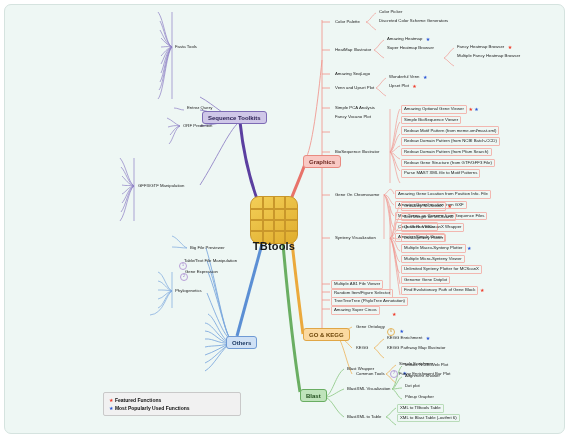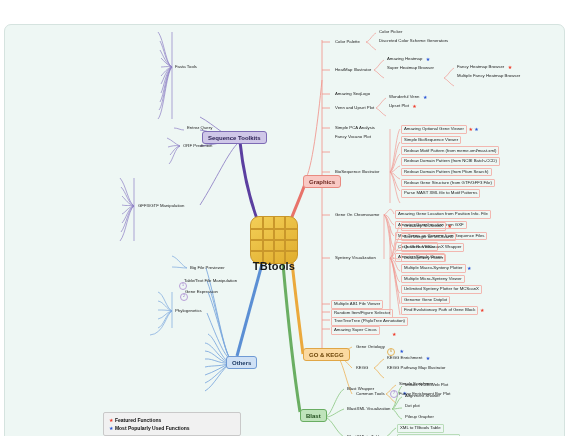--- a/index.html
+++ b/index.html
@@ -1,18 +1,18 @@
 <!DOCTYPE html>
 <html><head>
 <meta charset="utf-8">
 <style>
   html,body{margin:0;padding:0;background:#ffffff;}
   body{width:567px;height:436px;overflow:hidden;
        font-family:"Liberation Sans","DejaVu Sans",sans-serif;}
-  #canvas{position:relative;width:567px;height:348px;background:#ffffff;margin-top:20px;}
+  #canvas{position:relative;width:567px;height:348px;background:#ffffff;}
   #board{position:absolute;left:4px;top:4px;width:559px;height:428px;
          background:#eef7f4;border:1px solid #d5e3df;border-radius:7px;}
   svg.lines{position:absolute;left:0;top:0;width:567px;height:436px;pointer-events:none;}
 
   .node{position:absolute;white-space:nowrap;line-height:1;}
 
   
   .leaf{font-size:4.3px;color:#1a1a1a;padding:1.2px 2px;}
   .leaf.bxg{border:0.5px solid #f2b7b0;border-radius:1px;background:transparent;}
   .leaf.bxgr{border:0.5px solid #b9dcb9;border-radius:1px;background:transparent;}

